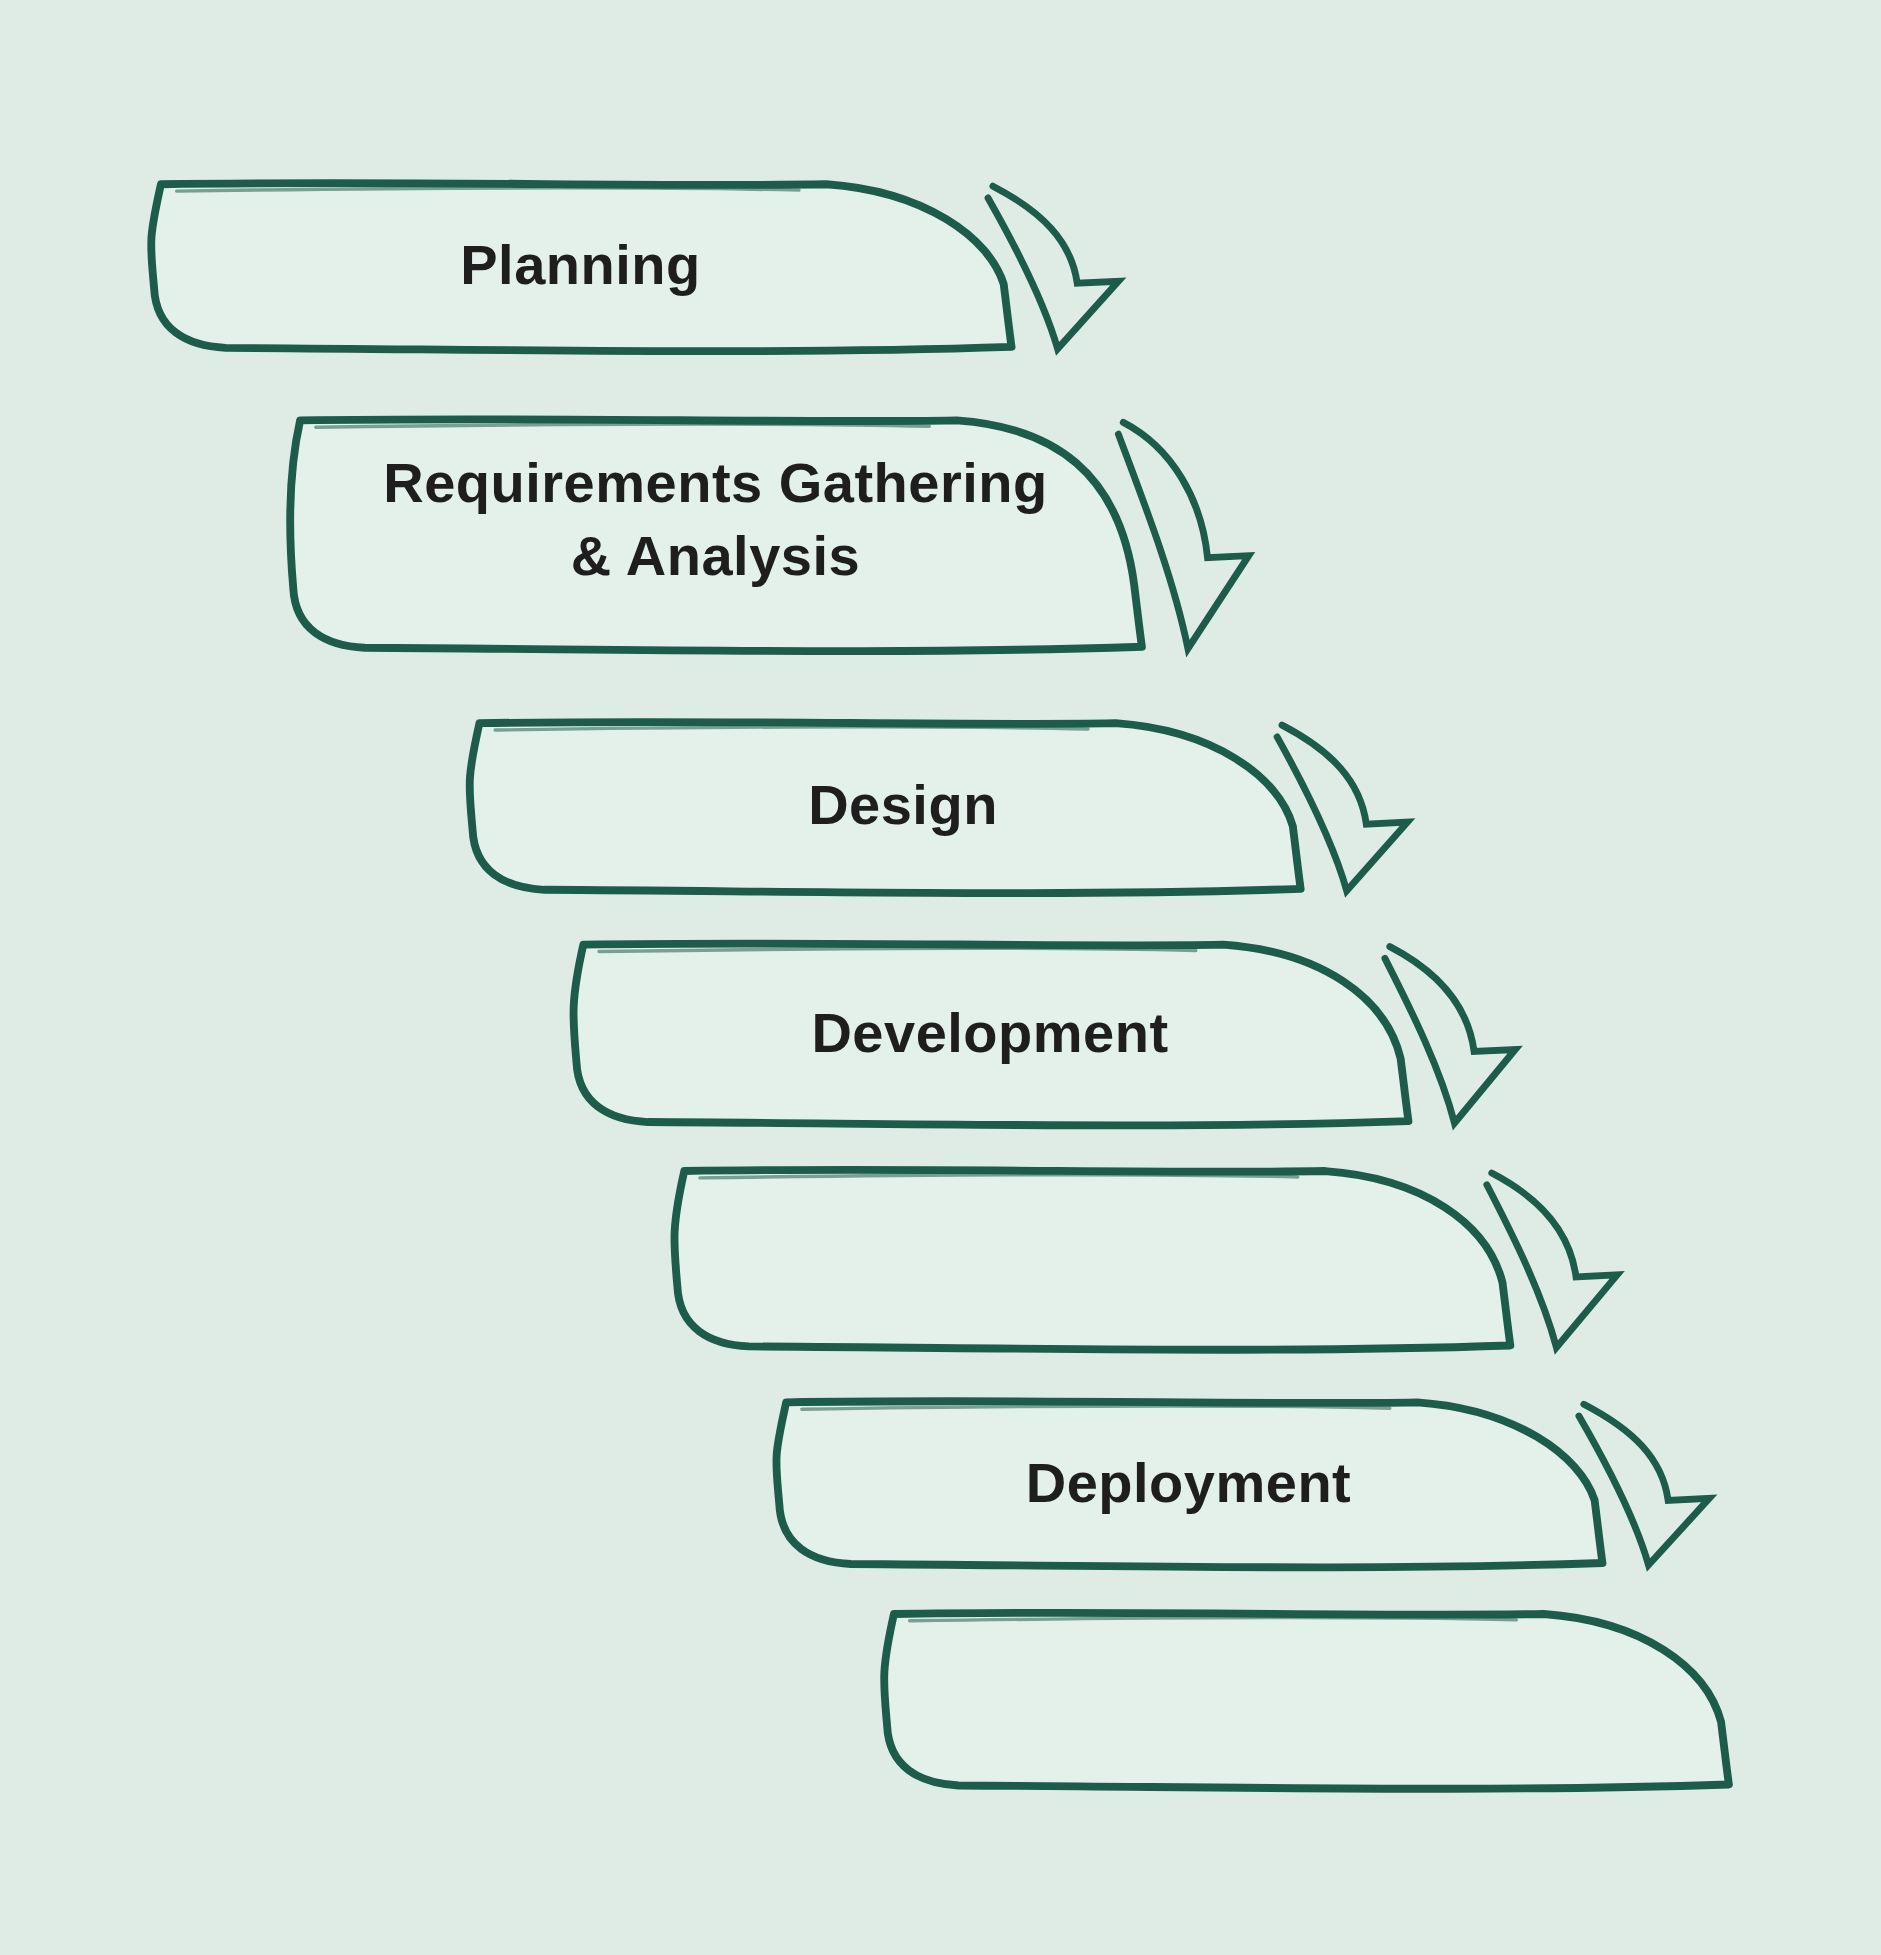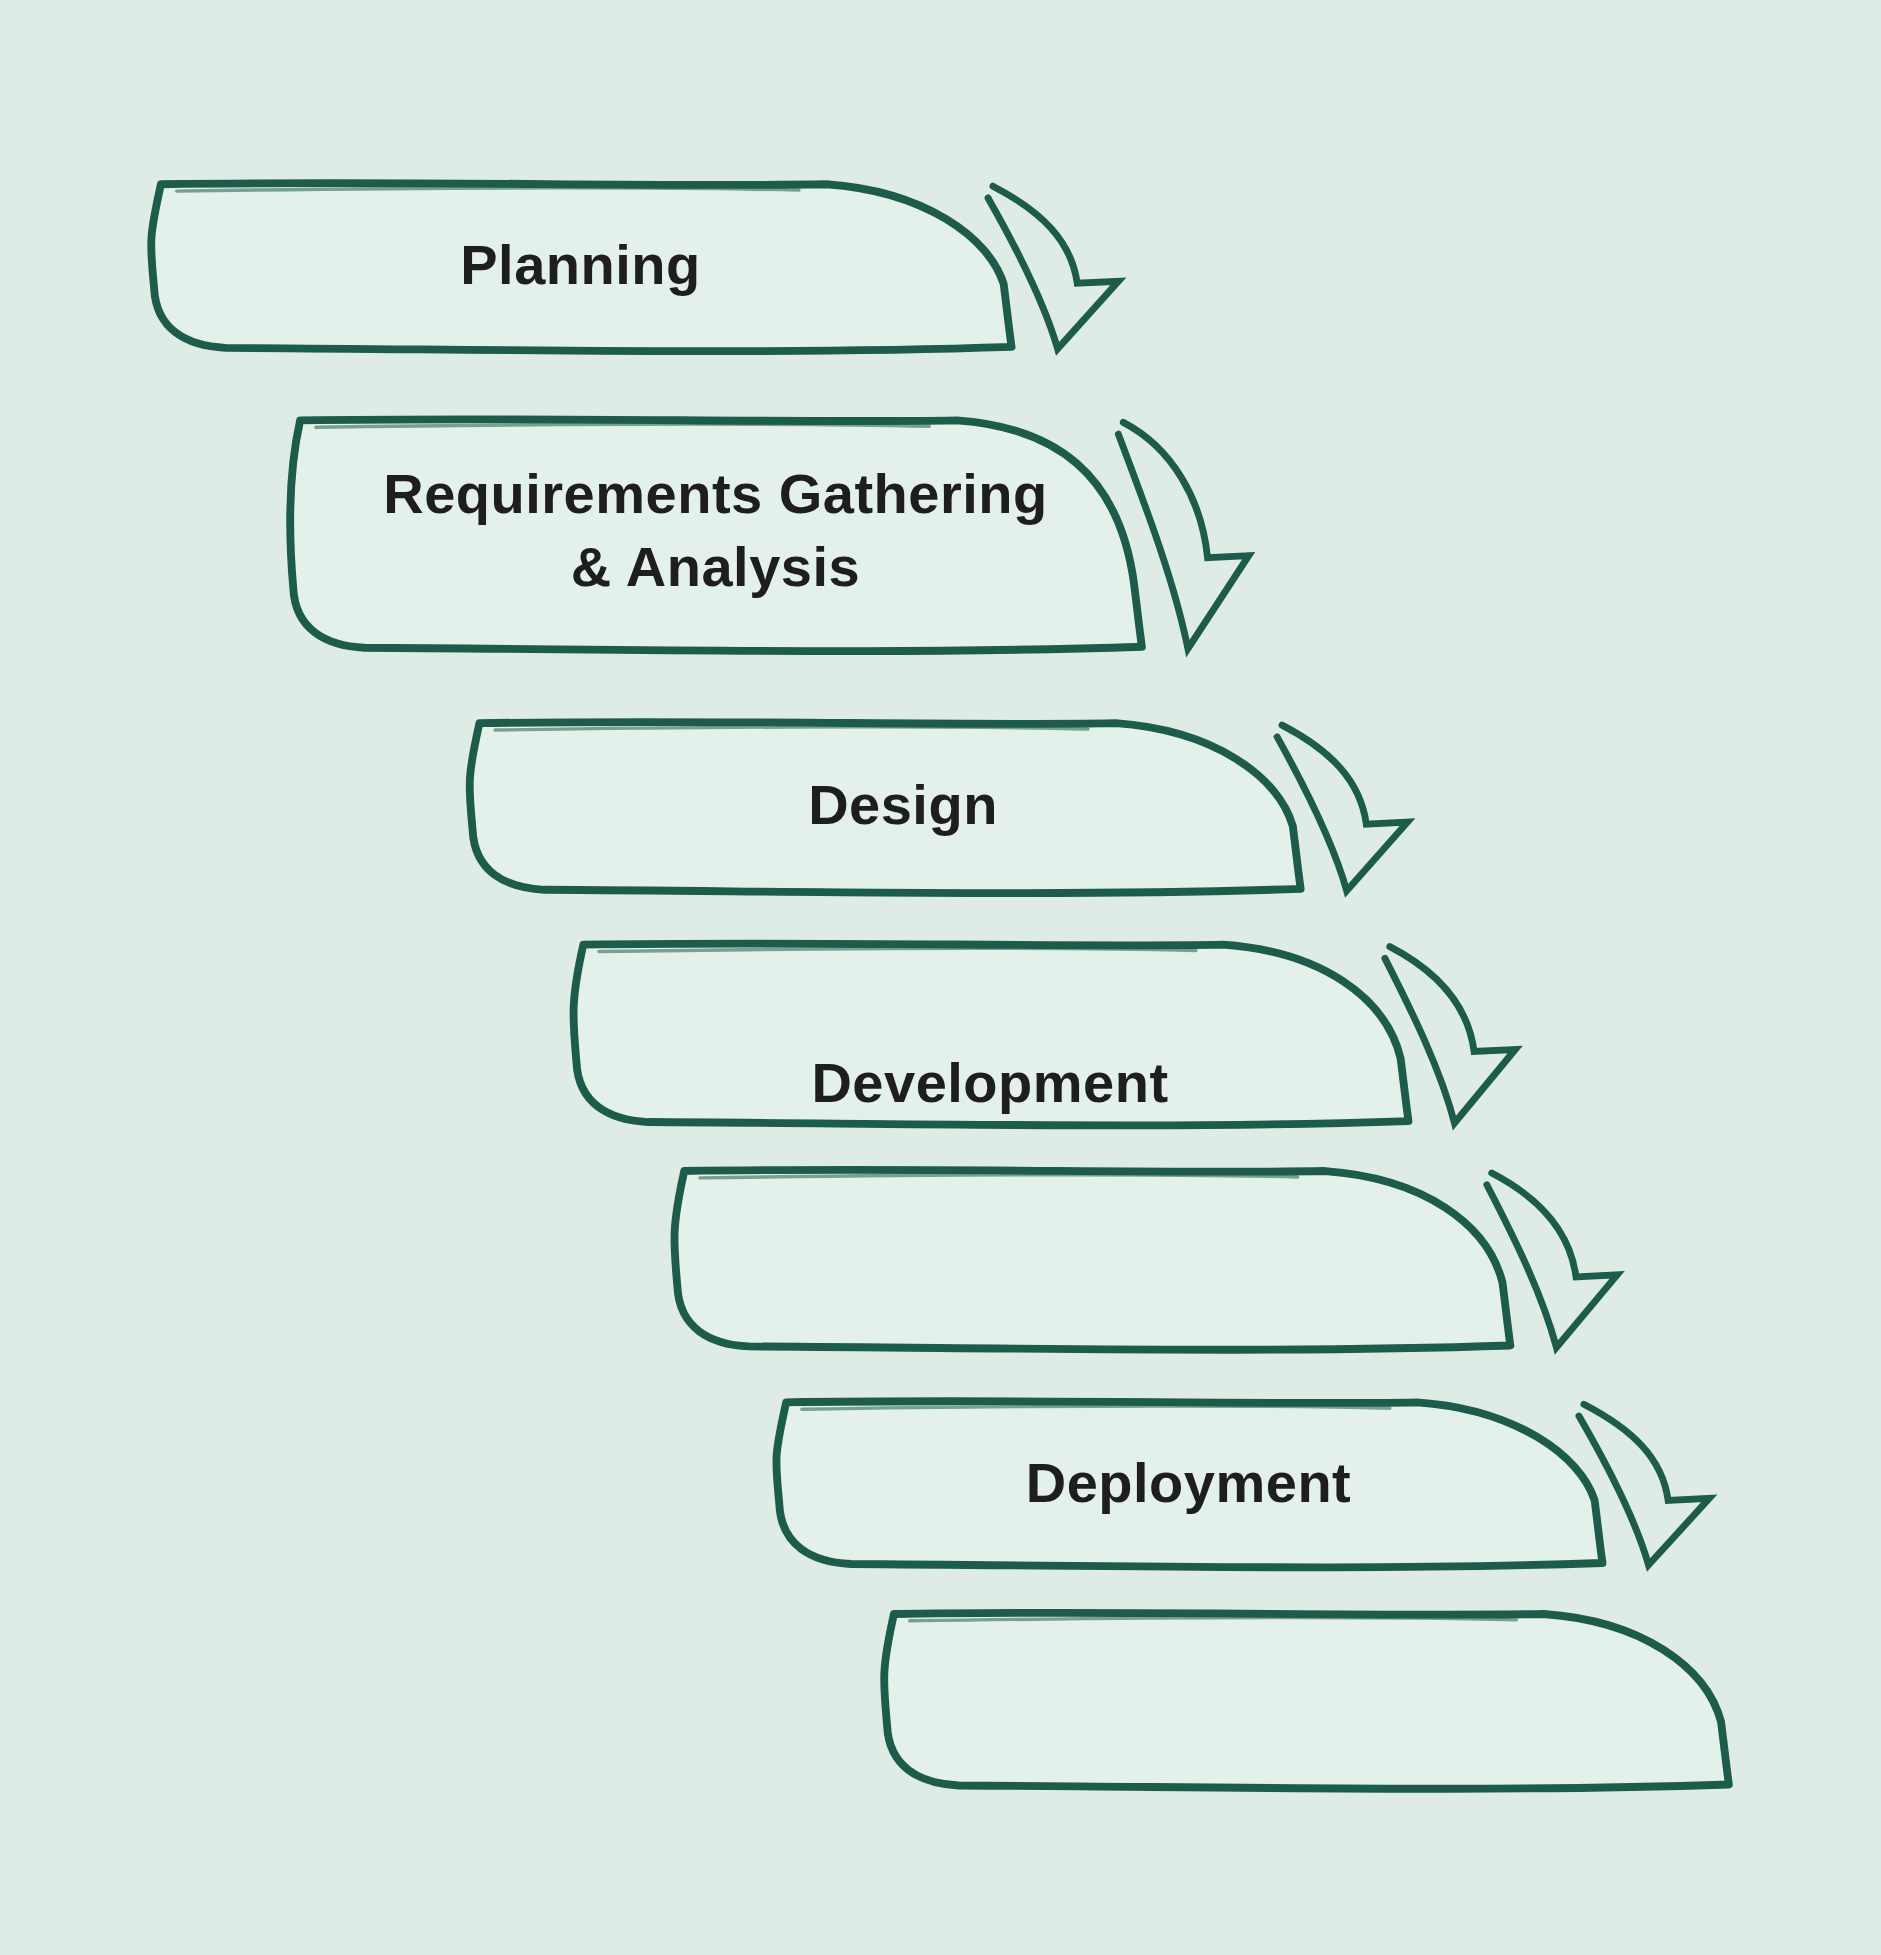--- a/index.html
+++ b/index.html
@@ -90,25 +90,25 @@
     <path class="arrow-path" d="M 1013,190 C 1063,216 1093,246 1099,289 L 1141,287 L 1079,356 C 1065,307 1037,253 1008,202"></path>
     <path class="arrow-path" d="M 1146,431 C 1196,457 1226,510 1232,569 L 1274,567 L 1212,662 C 1198,593 1170,520 1141,443"></path>
     <path class="arrow-path" d="M 1308,740 C 1358,766 1388,797 1394,841 L 1436,839 L 1374,909 C 1360,859 1332,804 1303,752"></path>
     <path class="arrow-path" d="M 1418,966 C 1468,992 1498,1027 1504,1073 L 1546,1071 L 1484,1146 C 1470,1092 1442,1035 1413,978"></path>
     <path class="arrow-path" d="M 1522,1197 C 1572,1223 1602,1257 1608,1303 L 1650,1301 L 1588,1375 C 1574,1322 1546,1265 1517,1209"></path>
     <path class="arrow-path" d="M 1616,1433 C 1666,1459 1696,1488 1702,1531 L 1744,1529 L 1682,1597 C 1668,1548 1640,1495 1611,1445"></path>
   </svg>
 
   <div class="stage-label" style="left:147px;top:178px;width:867px;height:174px;">Planning</div>
 
-  <div class="stage-label" style="left:286px;top:412px;width:859px;height:238px;">Requirements Gathering
+  <div class="stage-label" style="left:286px;top:401px;width:859px;height:238px;">Requirements Gathering
 &amp; Analysis</div>
 
   <div class="stage-label" style="left:484px;top:717px;width:838px;height:177px;">Design</div>
 
-  <div class="stage-label" style="left:569px;top:989px;width:842px;height:188px;">Development</div>
+  <div class="stage-label" style="left:569px;top:939px;width:842px;height:188px;">Development</div>
 
 
   <div class="stage-label" style="left:772px;top:1397px;width:833px;height:173px;">Deployment</div>
 
 
 </div>
 
 
 </body></html>

